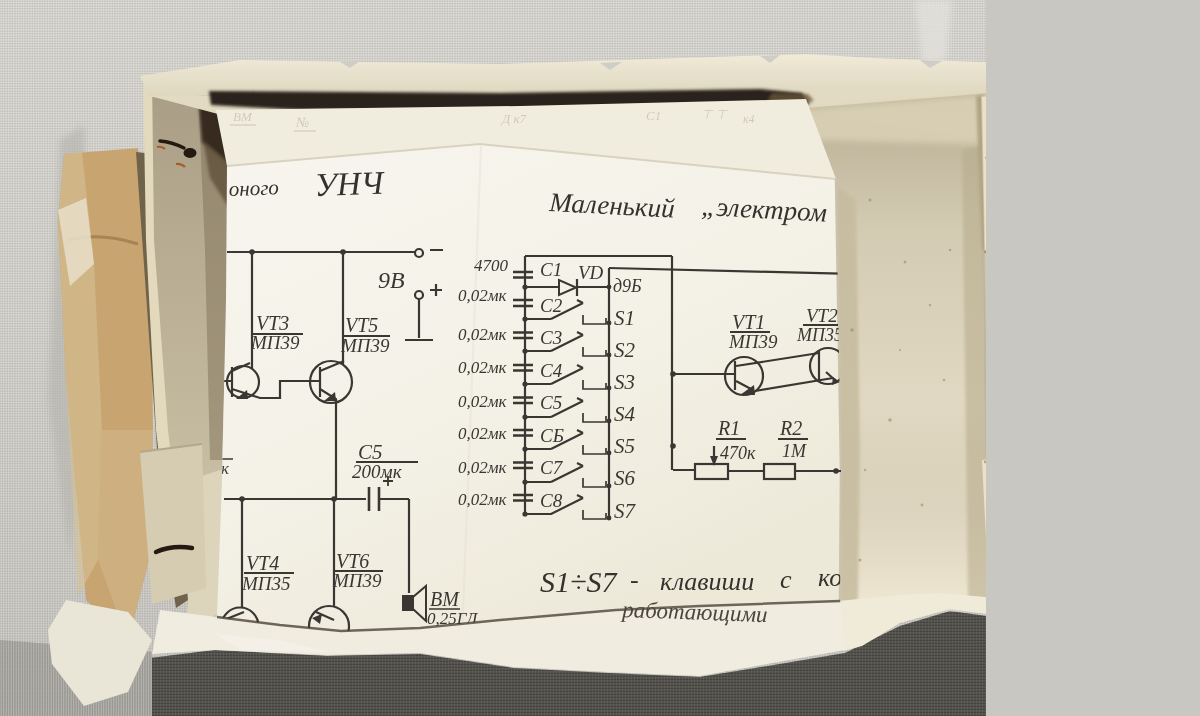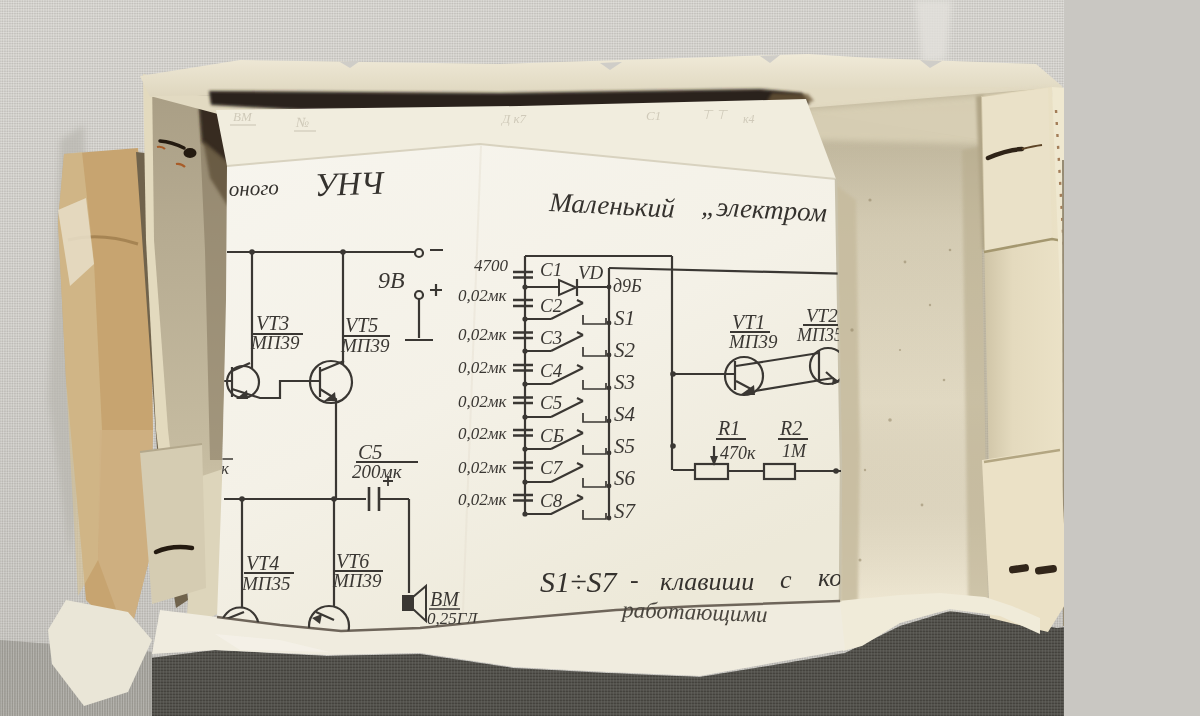--- a/index.html
+++ b/index.html
@@ -1,16 +1,16 @@
 <!DOCTYPE html>
 <html><head>
 <meta charset="utf-8">
 <style>
   html,body{margin:0;padding:0;background:#c9c7c2;}
-  #scene{width:1064px;height:716px;overflow:hidden;position:relative;
+  #scene{width:986px;height:716px;overflow:hidden;position:relative;
     font-family:"Liberation Serif", serif;text-decoration:underline;}
   svg{display:block;filter:blur(0.4px);}
 </style>
 </head>
 <body>
 <div id="scene">
 <svg width="1200" height="716" viewBox="0 0 1200 716" xmlns="http://www.w3.org/2000/svg">
 <defs>
   <pattern id="weave" width="5" height="5" patternUnits="userSpaceOnUse">
     <path d="M0,1.2 H5 M0,3.7 H5" stroke="#8e8c87" stroke-opacity="0.35" stroke-width="1"></path>

